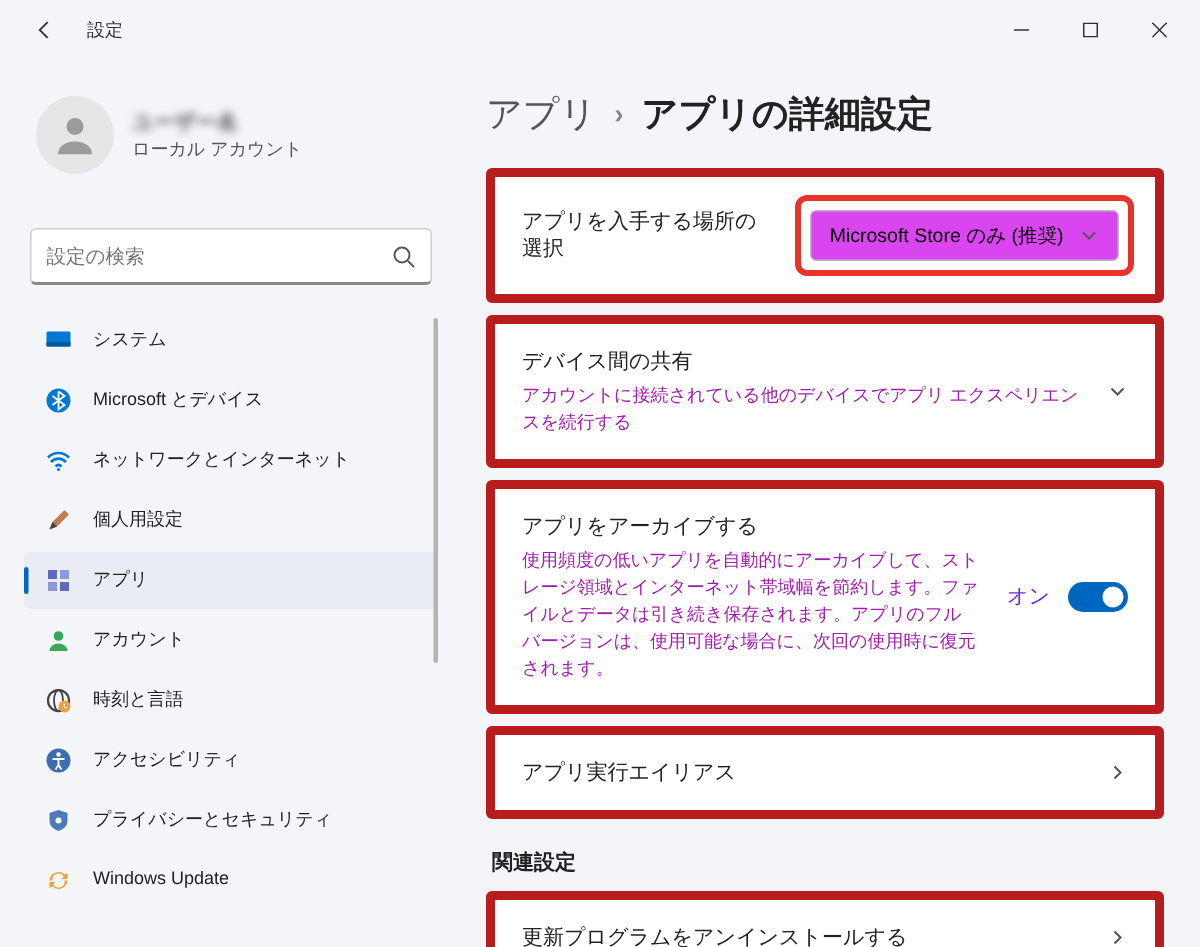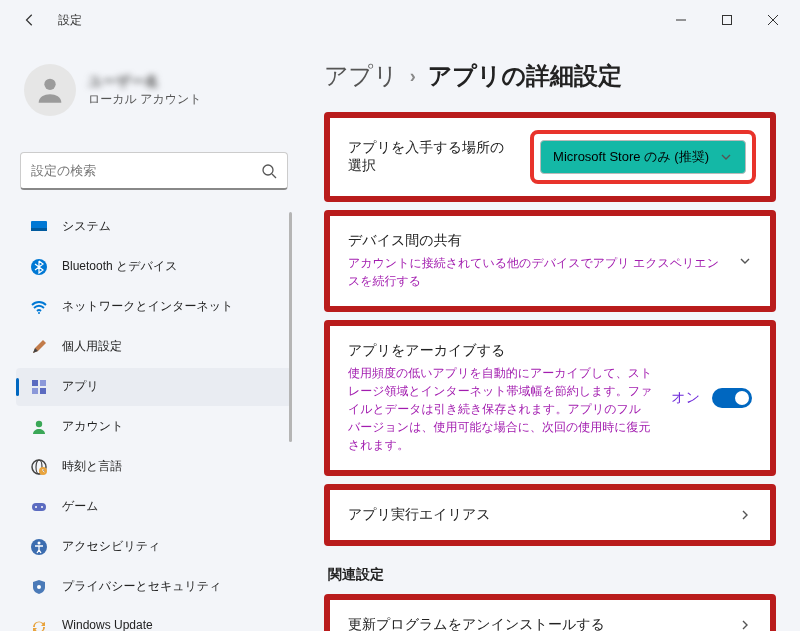--- a/index.html
+++ b/index.html
@@ -37,21 +37,21 @@
 .breadcrumbs { display: flex; align-items: center; gap: 12px; font-size: 24px; font-weight: 600; color: #222; margin-bottom: 20px; }
 .bc-parent { font-weight: 400; color: #555; cursor: pointer; }
 .bc-sep { color: #888; font-size: 18px; }
 
 .card { background: #fff; border: 6px solid #b91c1c; border-radius: 4px; padding: 16px 18px; margin-bottom: 8px; display: flex; align-items: center; gap: 16px; }
 .card-body { flex: 1; }
 .card-title { font-size: 14px; color: #222; }
 .card-desc { font-size: 12px; color: #a21caf; margin-top: 4px; line-height: 1.5; }
 .card-action { display: flex; align-items: center; gap: 12px; }
 
-.dropdown { border: 1px solid #bbb; border-radius: 4px; padding: 7px 12px; font-size: 13px; display: flex; align-items: center; gap: 10px; background: #14b8a6; cursor: pointer; min-width: 200px; justify-content: space-between; }
+.dropdown { border: 1px solid #bbb; border-radius: 4px; padding: 7px 12px; font-size: 13px; display: flex; align-items: center; gap: 10px; background: #d946ef; cursor: pointer; min-width: 200px; justify-content: space-between; }
 .highlight-red { outline: 4px solid #e8332b; border-radius: 4px; padding: 6px; }
 
 .chevron { width: 14px; height: 14px; color: #555; }
 
 .toggle-label { font-size: 14px; color: #6d28d9; }
 .toggle { width: 40px; height: 20px; border-radius: 10px; background: #0067c0; position: relative; cursor: pointer; }
 .toggle::after { content: ""; position: absolute; right: 3px; top: 3px; width: 14px; height: 14px; background: #fff; border-radius: 50%; }
 
 .section-heading { font-size: 14px; font-weight: 600; color: #222; margin: 20px 0 10px 4px; }
 </style>
@@ -120,21 +120,21 @@
           </span>
         <span>システム</span>
       </div>
       <div class="nav-item">
         <span class="nav-icon">
             <svg viewBox="0 0 18 18" width="18" height="18">
               <circle cx="9" cy="9" r="8" fill="#0078d4"></circle>
               <path d="M9 3v12l4-3-4-3 4-3-4-3M5 6l4 3M5 12l4-3" stroke="#fff" stroke-width="1.2" fill="none"></path>
             </svg>
           </span>
-        <span>Bluetooth とデバイス</span>
+        <span>Microsoft とデバイス</span>
       </div>
       <div class="nav-item">
         <span class="nav-icon">
             <svg viewBox="0 0 18 18" width="18" height="18">
               <path d="M2 7c4-4 10-4 14 0M4 10c3-3 7-3 10 0M7 13c1.5-1.5 2.5-1.5 4 0" stroke="#0078d4" stroke-width="1.8" fill="none"></path>
               <circle cx="9" cy="15" r="1" fill="#0078d4"></circle>
             </svg>
           </span>
         <span>ネットワークとインターネット</span>
       </div>
@@ -170,30 +170,20 @@
       <div class="nav-item">
         <span class="nav-icon">
             <svg viewBox="0 0 18 18" width="18" height="18">
               <circle cx="9" cy="9" r="7" fill="none" stroke="#444" stroke-width="1.5"></circle>
               <ellipse cx="9" cy="9" rx="3" ry="7" fill="none" stroke="#444" stroke-width="1.2"></ellipse>
               <circle cx="13" cy="13" r="4" fill="#e8a33d"></circle>
               <path d="M13 11v2l1.5 1" stroke="#fff" stroke-width="1"></path>
             </svg>
           </span>
         <span>時刻と言語</span>
-      </div>
-      <div class="nav-item">
-        <span class="nav-icon">
-            <svg viewBox="0 0 18 18" width="18" height="18">
-              <rect x="2" y="5" width="14" height="8" rx="4" fill="#5b6bc0"></rect>
-              <circle cx="6" cy="9" r="1" fill="#fff"></circle>
-              <circle cx="12" cy="9" r="1" fill="#fff"></circle>
-            </svg>
-          </span>
-        <span>ゲーム</span>
       </div>
       <div class="nav-item">
         <span class="nav-icon">
             <svg viewBox="0 0 18 18" width="18" height="18">
               <circle cx="9" cy="9" r="8" fill="#3c6db0"></circle>
               <circle cx="9" cy="5" r="1.5" fill="#fff"></circle>
               <path d="M5 8h8M9 8v4M7 15l2-3 2 3" stroke="#fff" stroke-width="1.3" fill="none"></path>
             </svg>
           </span>
         <span>アクセシビリティ</span>

